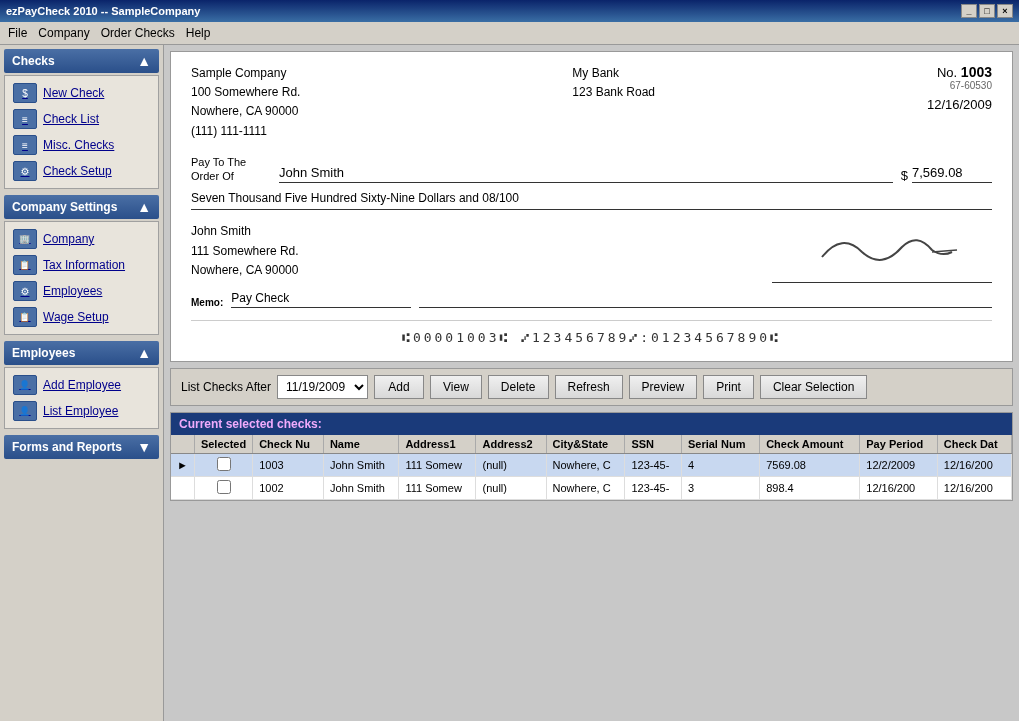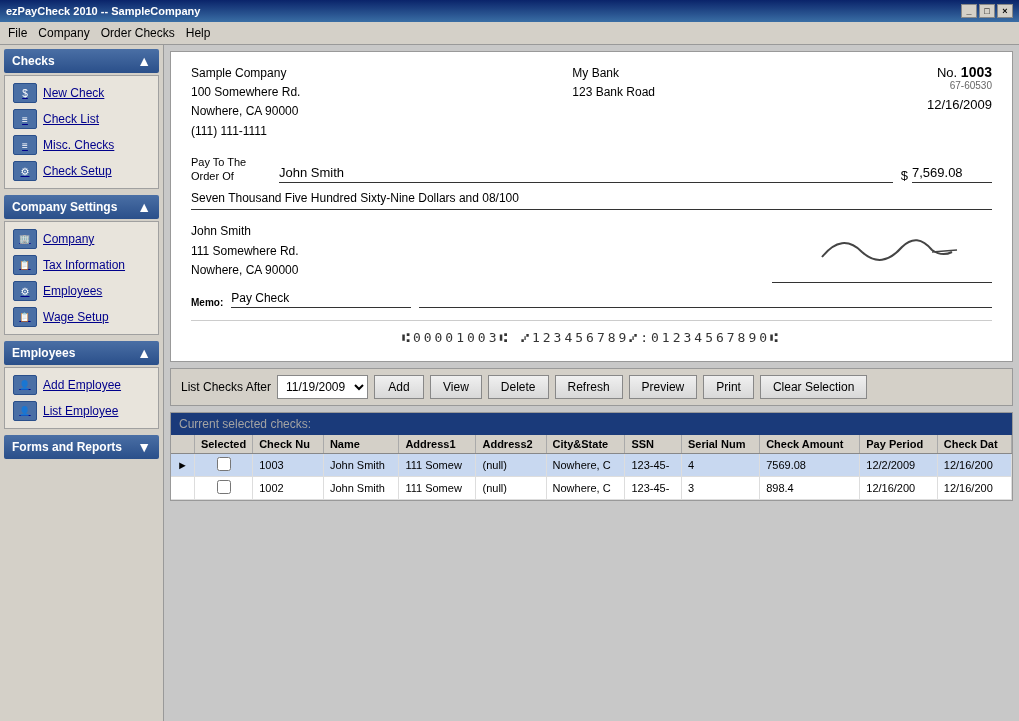--- a/index.html
+++ b/index.html
@@ -160,24 +160,24 @@
       min-width: 50px;
     }
 
     
     .table-section {
       background: white;
       border: 1px solid #999;
     }
     .table-header-bar {
       background: #1a3a7a;
-      color: #a3a3a3;
+      color: #f0abfc;
       padding: 4px 8px;
       font-size: 12px;
-      font-weight: normal;
+      font-weight: bold;
     }
     table {
       width: 100%;
       border-collapse: collapse;
       font-size: 11px;
     }
     thead tr {
       background: #d4d0c8;
     }
     thead th {

